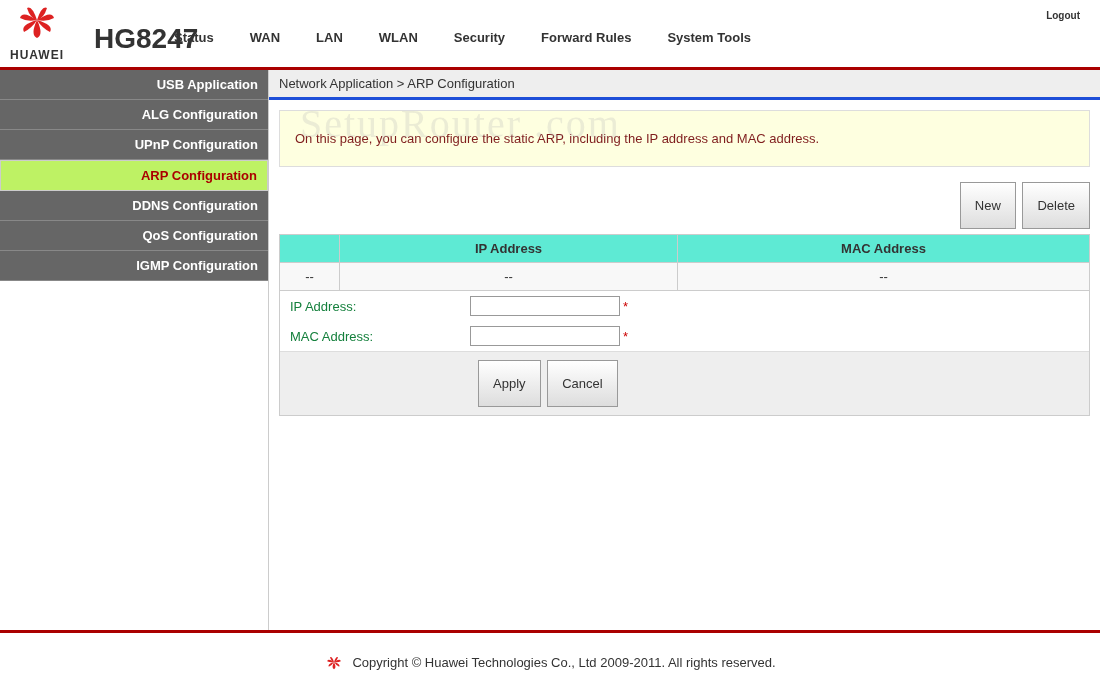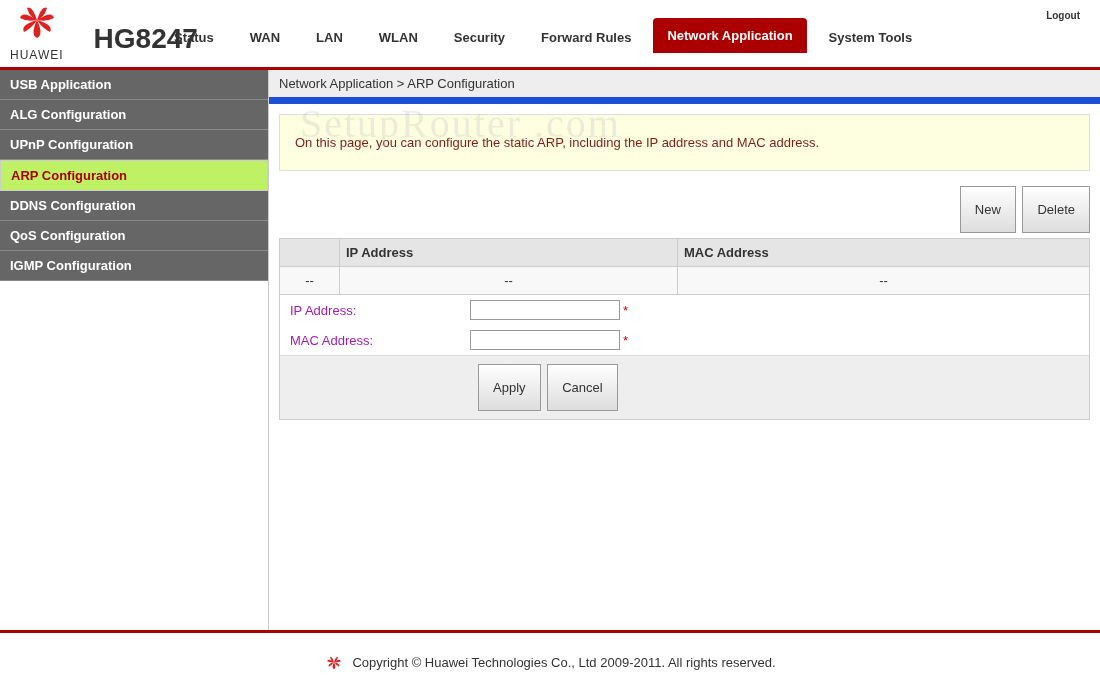--- a/index.html
+++ b/index.html
@@ -1,48 +1,48 @@
 <!DOCTYPE html>
 <html><head>
   <meta charset="utf-8">
   <style>
     * { margin: 0; padding: 0; box-sizing: border-box; }
     body { font-family: Arial, sans-serif; font-size: 13px; color: #333; background: #fff; width: 1100px; }
     
     .header { display: flex; align-items: flex-end; padding: 0 0 0 10px; border-bottom: 3px solid #a00; height: 70px; position: relative; }
     .logo-area { display: flex; flex-direction: column; align-items: center; margin-right: 30px; padding-bottom: 5px; }
     .logo-icon { width: 50px; height: 40px; }
-    .logo-text { font-weight: normal; font-size: 12px; color: #333; letter-spacing: 1px; margin-top: 8px; }
+    .logo-text { font-weight: bold; font-size: 12px; color: #333; letter-spacing: 1px; margin-top: 8px; }
     .model { font-size: 28px; font-weight: bold; color: #333; margin-bottom: 12px; margin-right: 50px; }
     .logout { position: absolute; right: 20px; top: 10px; font-weight: bold; font-size: 10px; color: #333; cursor: pointer; }
     
     .nav { display: flex; align-items: flex-end; position: absolute; left: 160px; bottom: 14px; }
     .nav-item { padding: 8px 14px; font-weight: bold; font-size: 13px; color: #333; cursor: pointer; margin-right: 8px; }
     .nav-item.active { background: #a00; color: #fff; border-radius: 4px 4px 0 0; padding: 10px 14px; }
     
     .body { display: flex; min-height: 560px; }
-    .sidebar { width: 268px; background: #fff; }
+    .sidebar { width: 268px; background: #fff; text-align: right; }
     .sidebar-item { background: #666; color: #fff; padding: 7px 10px; border-bottom: 1px solid #888; font-weight: bold; font-size: 13px; cursor: pointer; }
     .sidebar-item.active { background: #bef264; color: #a00; border: 1px solid #ccc; }
     
     .main { flex: 1; padding: 0; border-left: 1px solid #ccc; }
-    .breadcrumb { background: #eee; padding: 6px 10px; font-size: 13px; color: #333; border-bottom: 7px solid #1d4ed8; }
+    .breadcrumb { background: #eee; padding: 6px 10px; font-size: 13px; color: #333; border-bottom: 3px solid #1d4ed8; }
     .info-box { background: #feffe0; border: 1px solid #ddd; padding: 20px 15px; margin: 10px; color: #7f1d1d; font-size: 13px; }
     
     .btn-row { text-align: right; padding: 5px 10px; }
     .btn { display: inline-block; background: linear-gradient(#fff, #ddd); border: 1px solid #999; padding: 15px 14px; font-size: 13px; cursor: pointer; margin-left: 3px; }
     
     .table { width: calc(100% - 20px); margin: 0 10px; border-collapse: collapse; }
-    .table th { background: #e5e5e5; border: 1px solid #ccc; padding: 6px; font-weight: bold; text-align: left; }
+    .table th { background: #5eead4; border: 1px solid #ccc; padding: 6px; font-weight: bold; text-align: center; }
     .table td { border: 1px solid #ccc; padding: 6px; text-align: center; background: #f8f8f8; }
     .table td.narrow { width: 60px; }
     
     .form-area { margin: 0 10px; border: 1px solid #ccc; border-top: none; }
     .form-row { display: flex; align-items: center; padding: 5px 10px; }
-    .form-label { width: 180px; color: #a21caf; }
+    .form-label { width: 180px; color: #15803d; }
     .form-input { border: 1px solid #999; padding: 2px 4px; width: 150px; height: 20px; }
     .required { color: #c00; margin-left: 3px; }
     .form-buttons { background: #eee; padding: 8px 10px 8px 195px; border-top: 1px solid #ddd; }
     
     .footer { border-top: 3px solid #a00; padding: 20px; text-align: right; font-size: 13px; color: #333; display: flex; align-items: center; justify-content: center; }
     .footer-logo { width: 20px; height: 18px; margin-right: 8px; }
     
     .watermark { position: absolute; top: 100px; left: 300px; font-size: 40px; color: rgba(180,180,180,0.25); pointer-events: none; font-family: serif; letter-spacing: 2px; }
   </style>
 </head>
@@ -66,21 +66,20 @@
   </div>
   <div class="model">HG8247</div>
   <div class="logout">Logout</div>
   <div class="nav">
     <div class="nav-item">Status</div>
     <div class="nav-item">WAN</div>
     <div class="nav-item">LAN</div>
     <div class="nav-item">WLAN</div>
     <div class="nav-item">Security</div>
     <div class="nav-item">Forward Rules</div>
-    <div class="nav-item active">Network Application</div>
     <div class="nav-item">System Tools</div>
   </div>
 </div>
 
 <div class="body">
   <div class="sidebar">
     <div class="sidebar-item">USB Application</div>
     <div class="sidebar-item">ALG Configuration</div>
     <div class="sidebar-item">UPnP Configuration</div>
     <div class="sidebar-item active">ARP Configuration</div>

